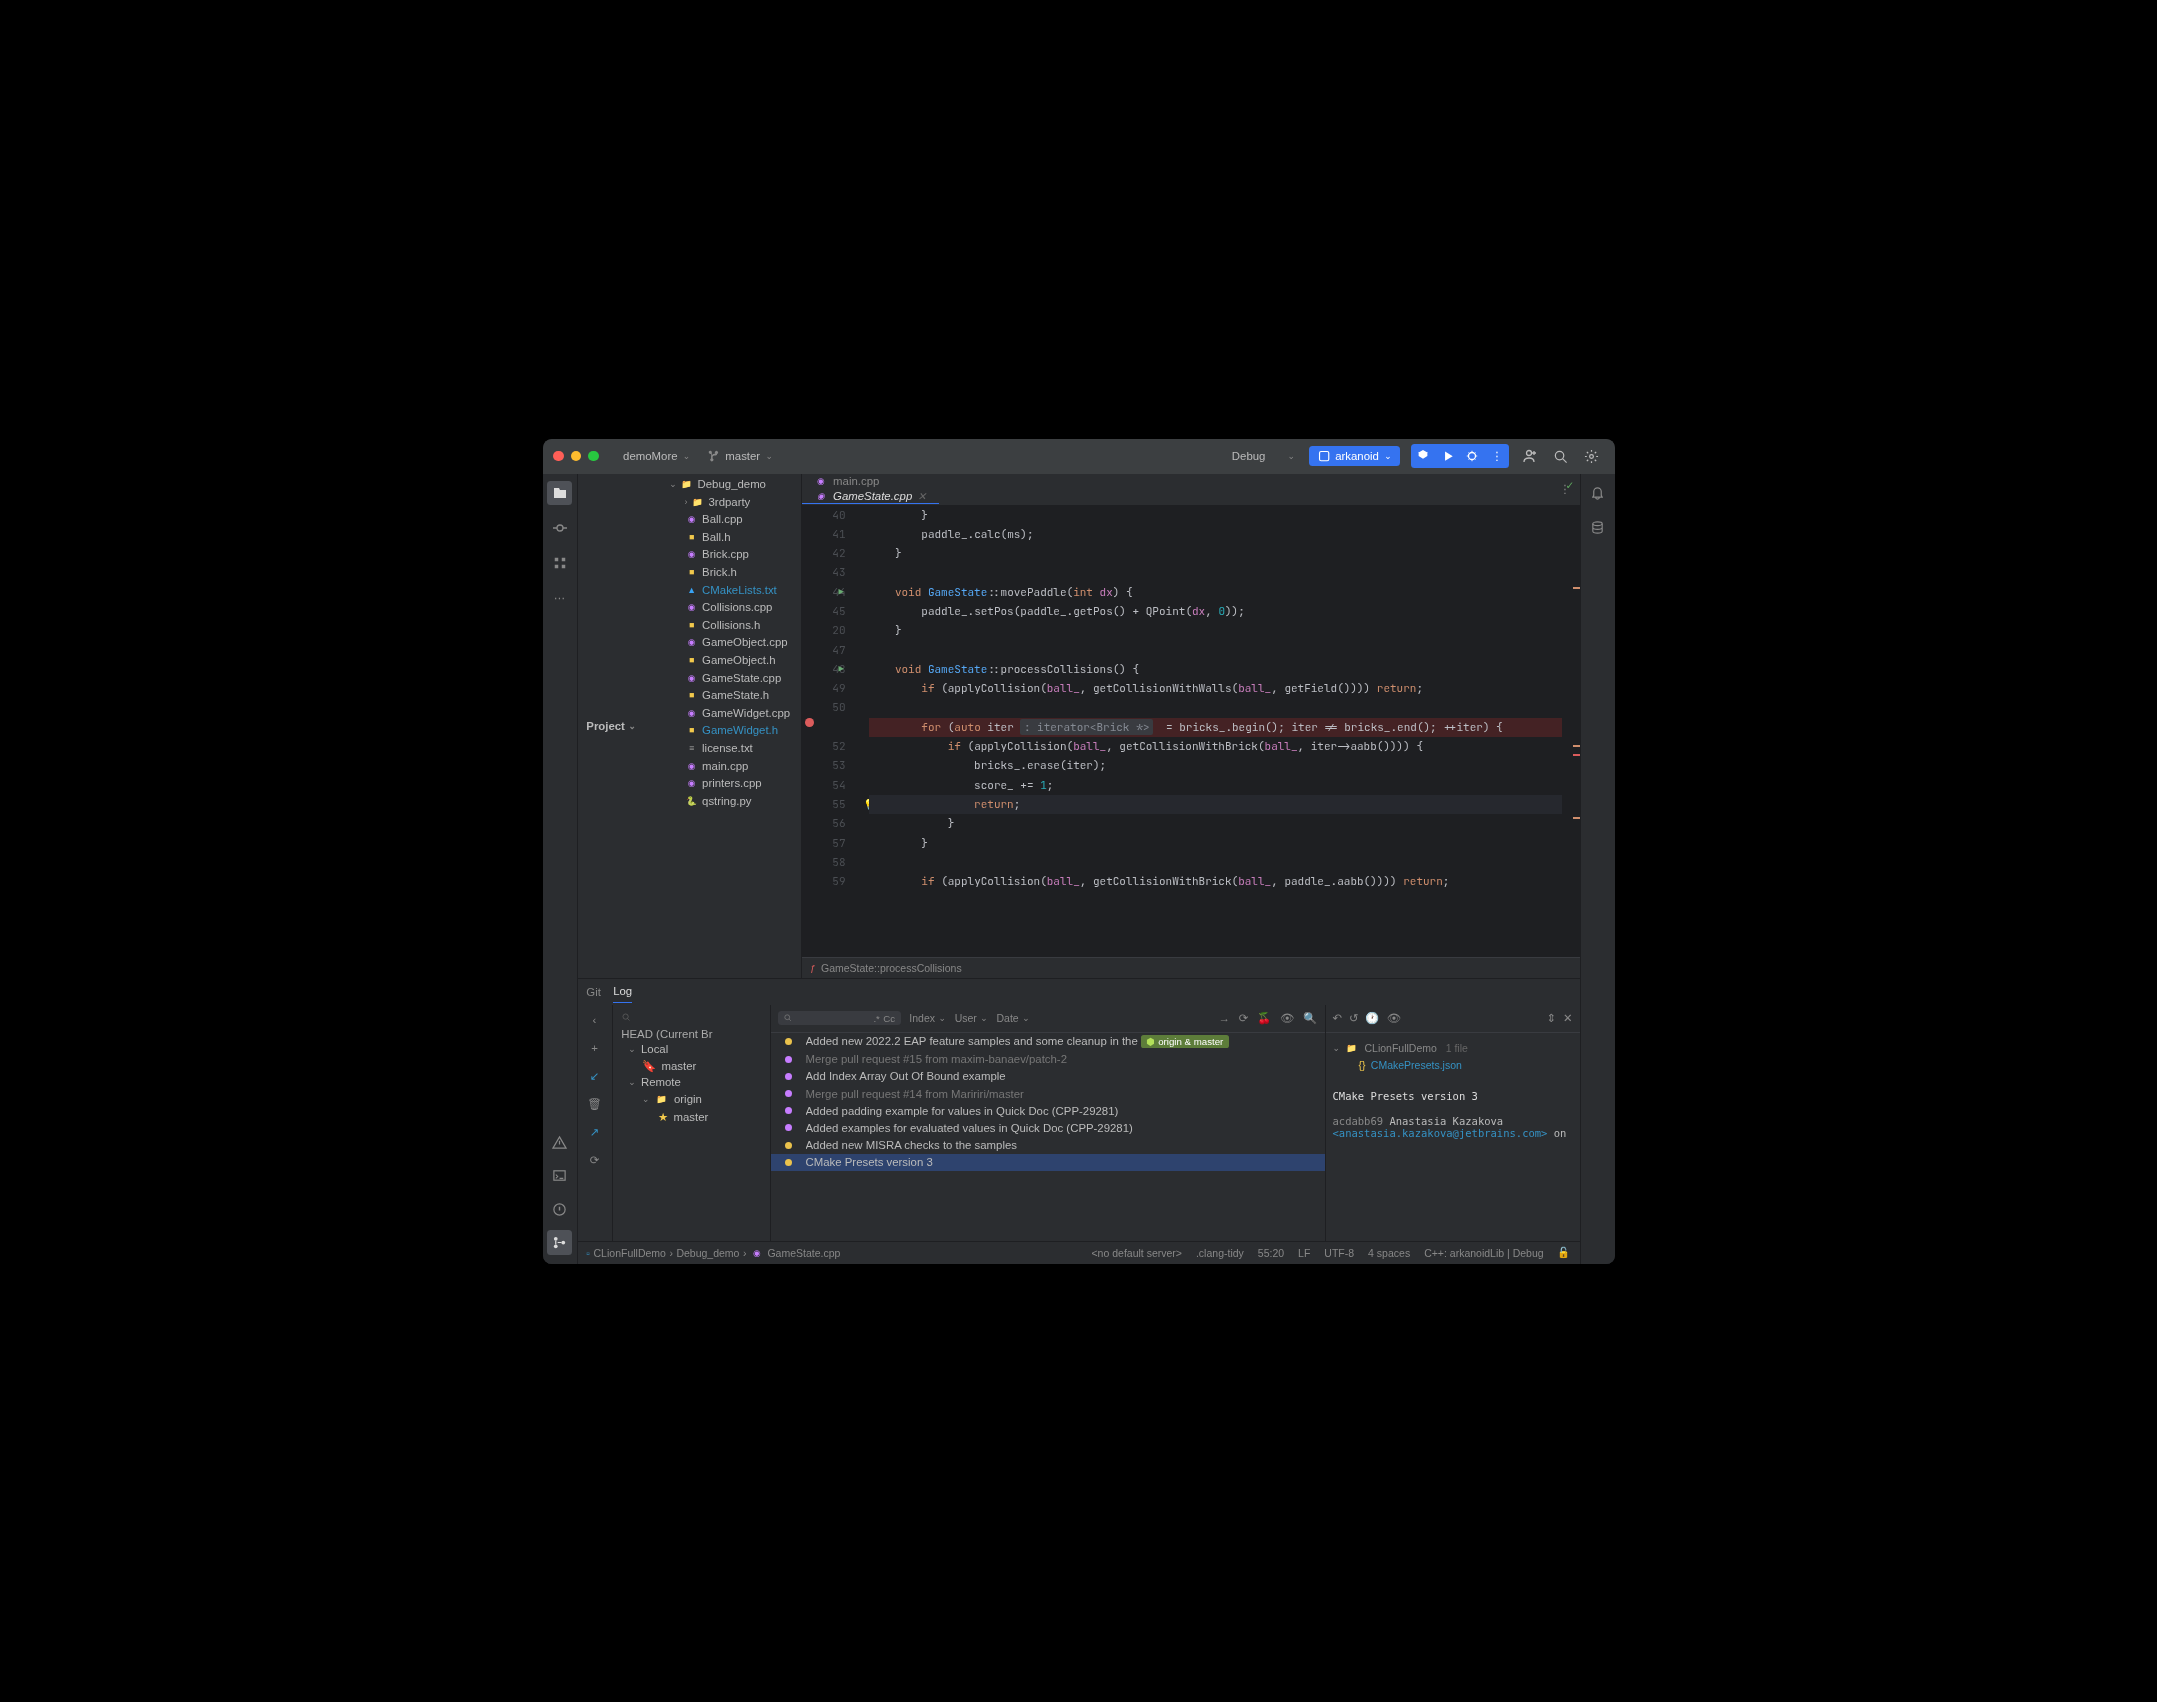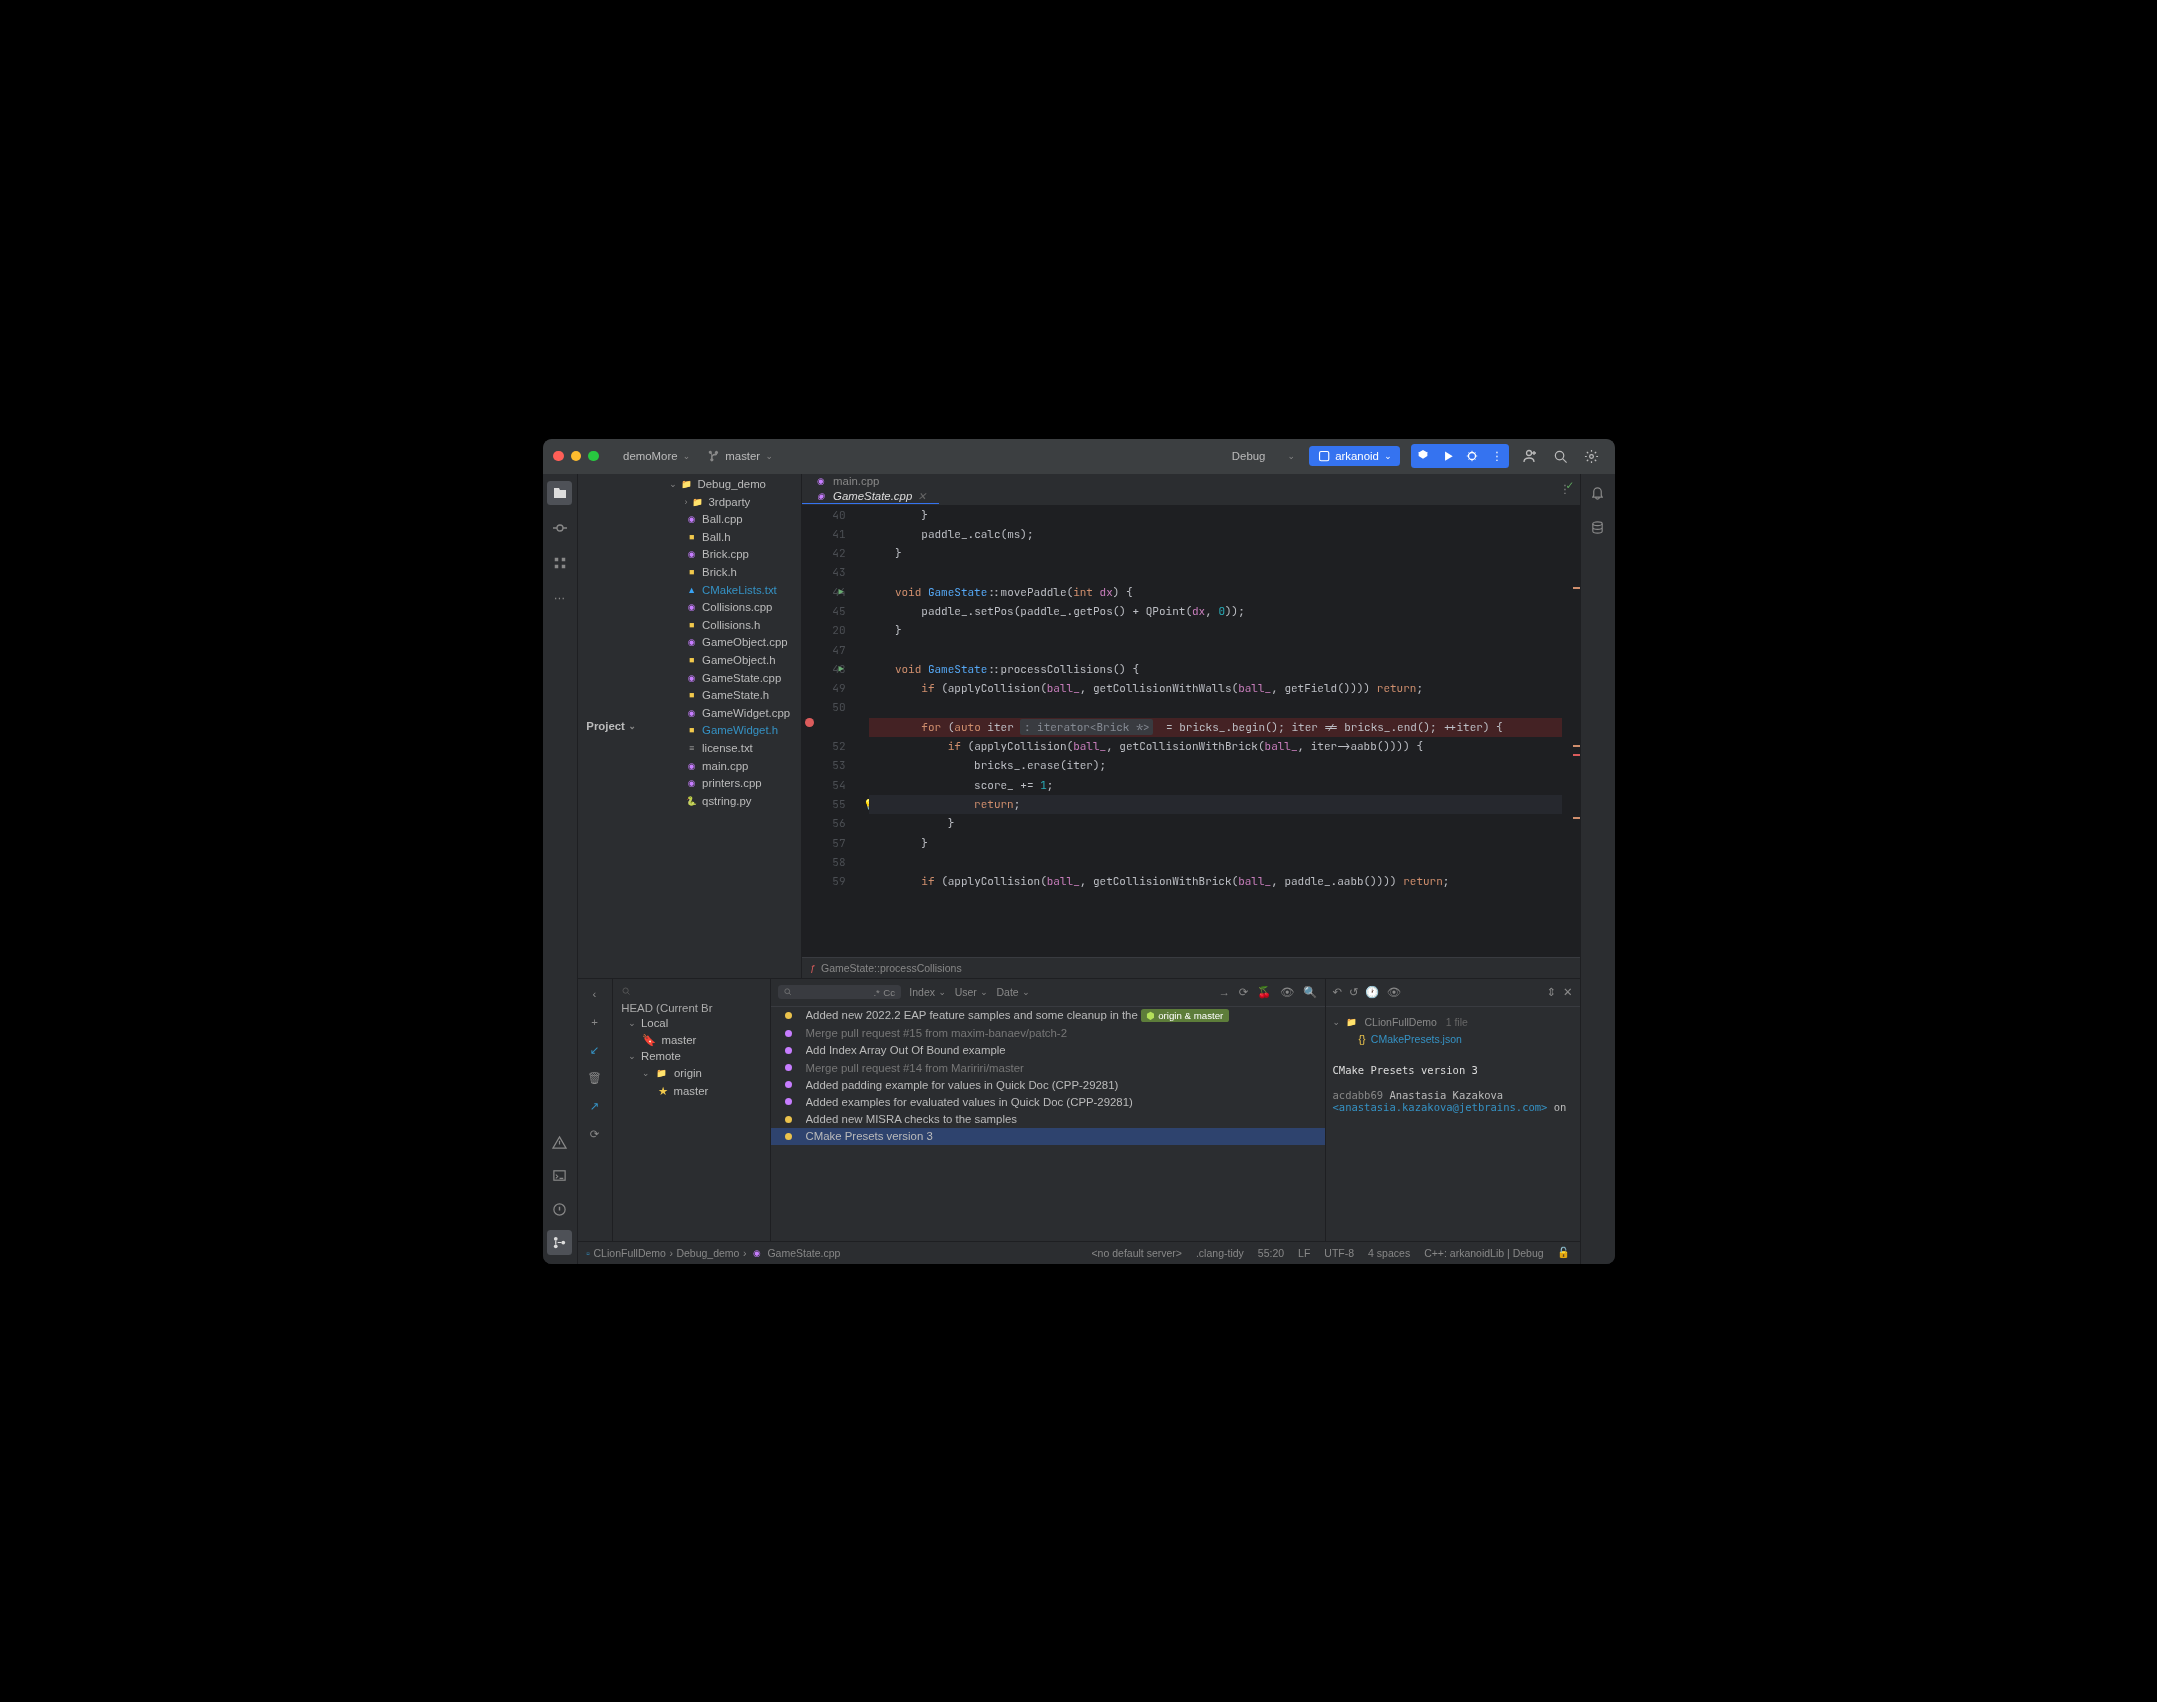--- a/index.html
+++ b/index.html
@@ -385,20 +385,24 @@
             </div>
           </div>
           <div class="breadcrumb">
             <span class="bc-icon">ƒ</span>
             <span>GameState::processCollisions</span>
           </div>
         </div>
       </div>
 
       <div class="git-panel">
+        <div class="git-tabs">
+          <div class="git-tab">Git</div>
+          <div class="git-tab active">Log</div>
+        </div>
         <div class="git-body">
           <div class="git-left">
             <div class="git-left-icon">‹</div>
             <div class="git-left-icon">+</div>
             <div class="git-left-icon" style="color:#3592c4">↙</div>
             <div class="git-left-icon">🗑</div>
             <div class="git-left-icon" style="color:#3592c4">↗</div>
             <div class="git-left-icon">⟳</div>
           </div>
           <div class="git-branches">

